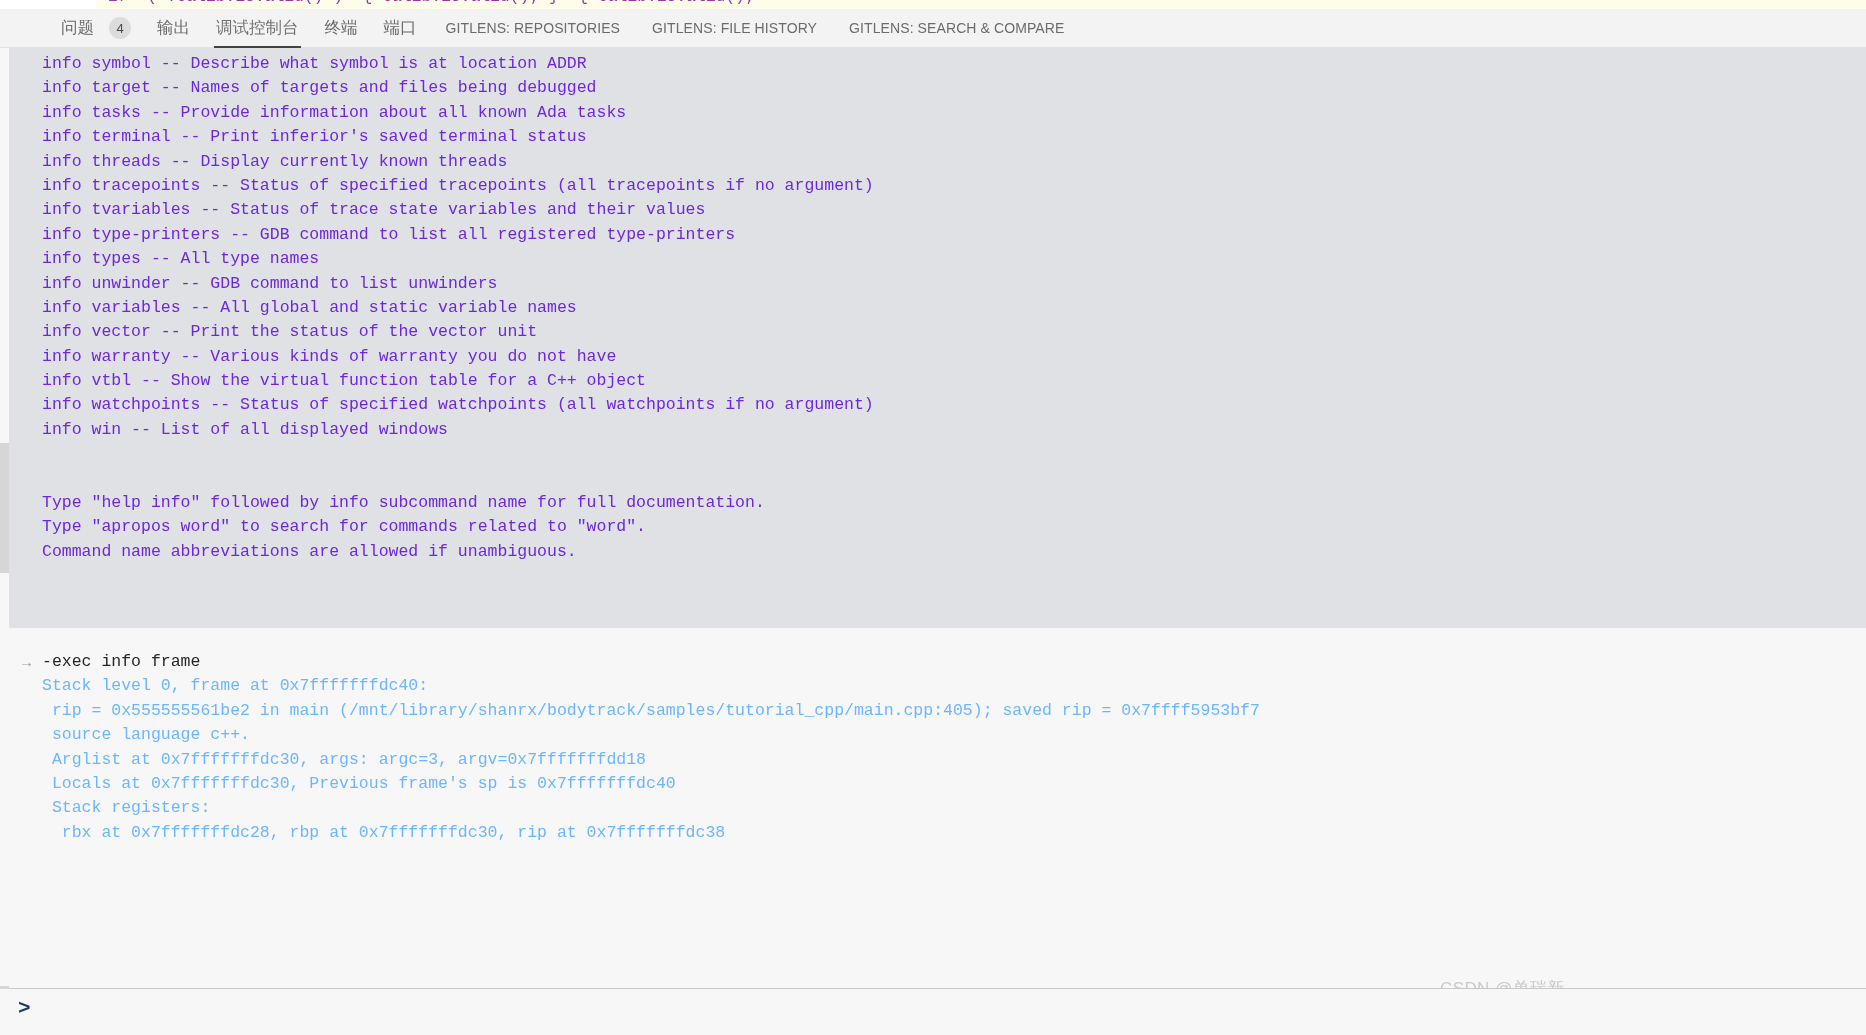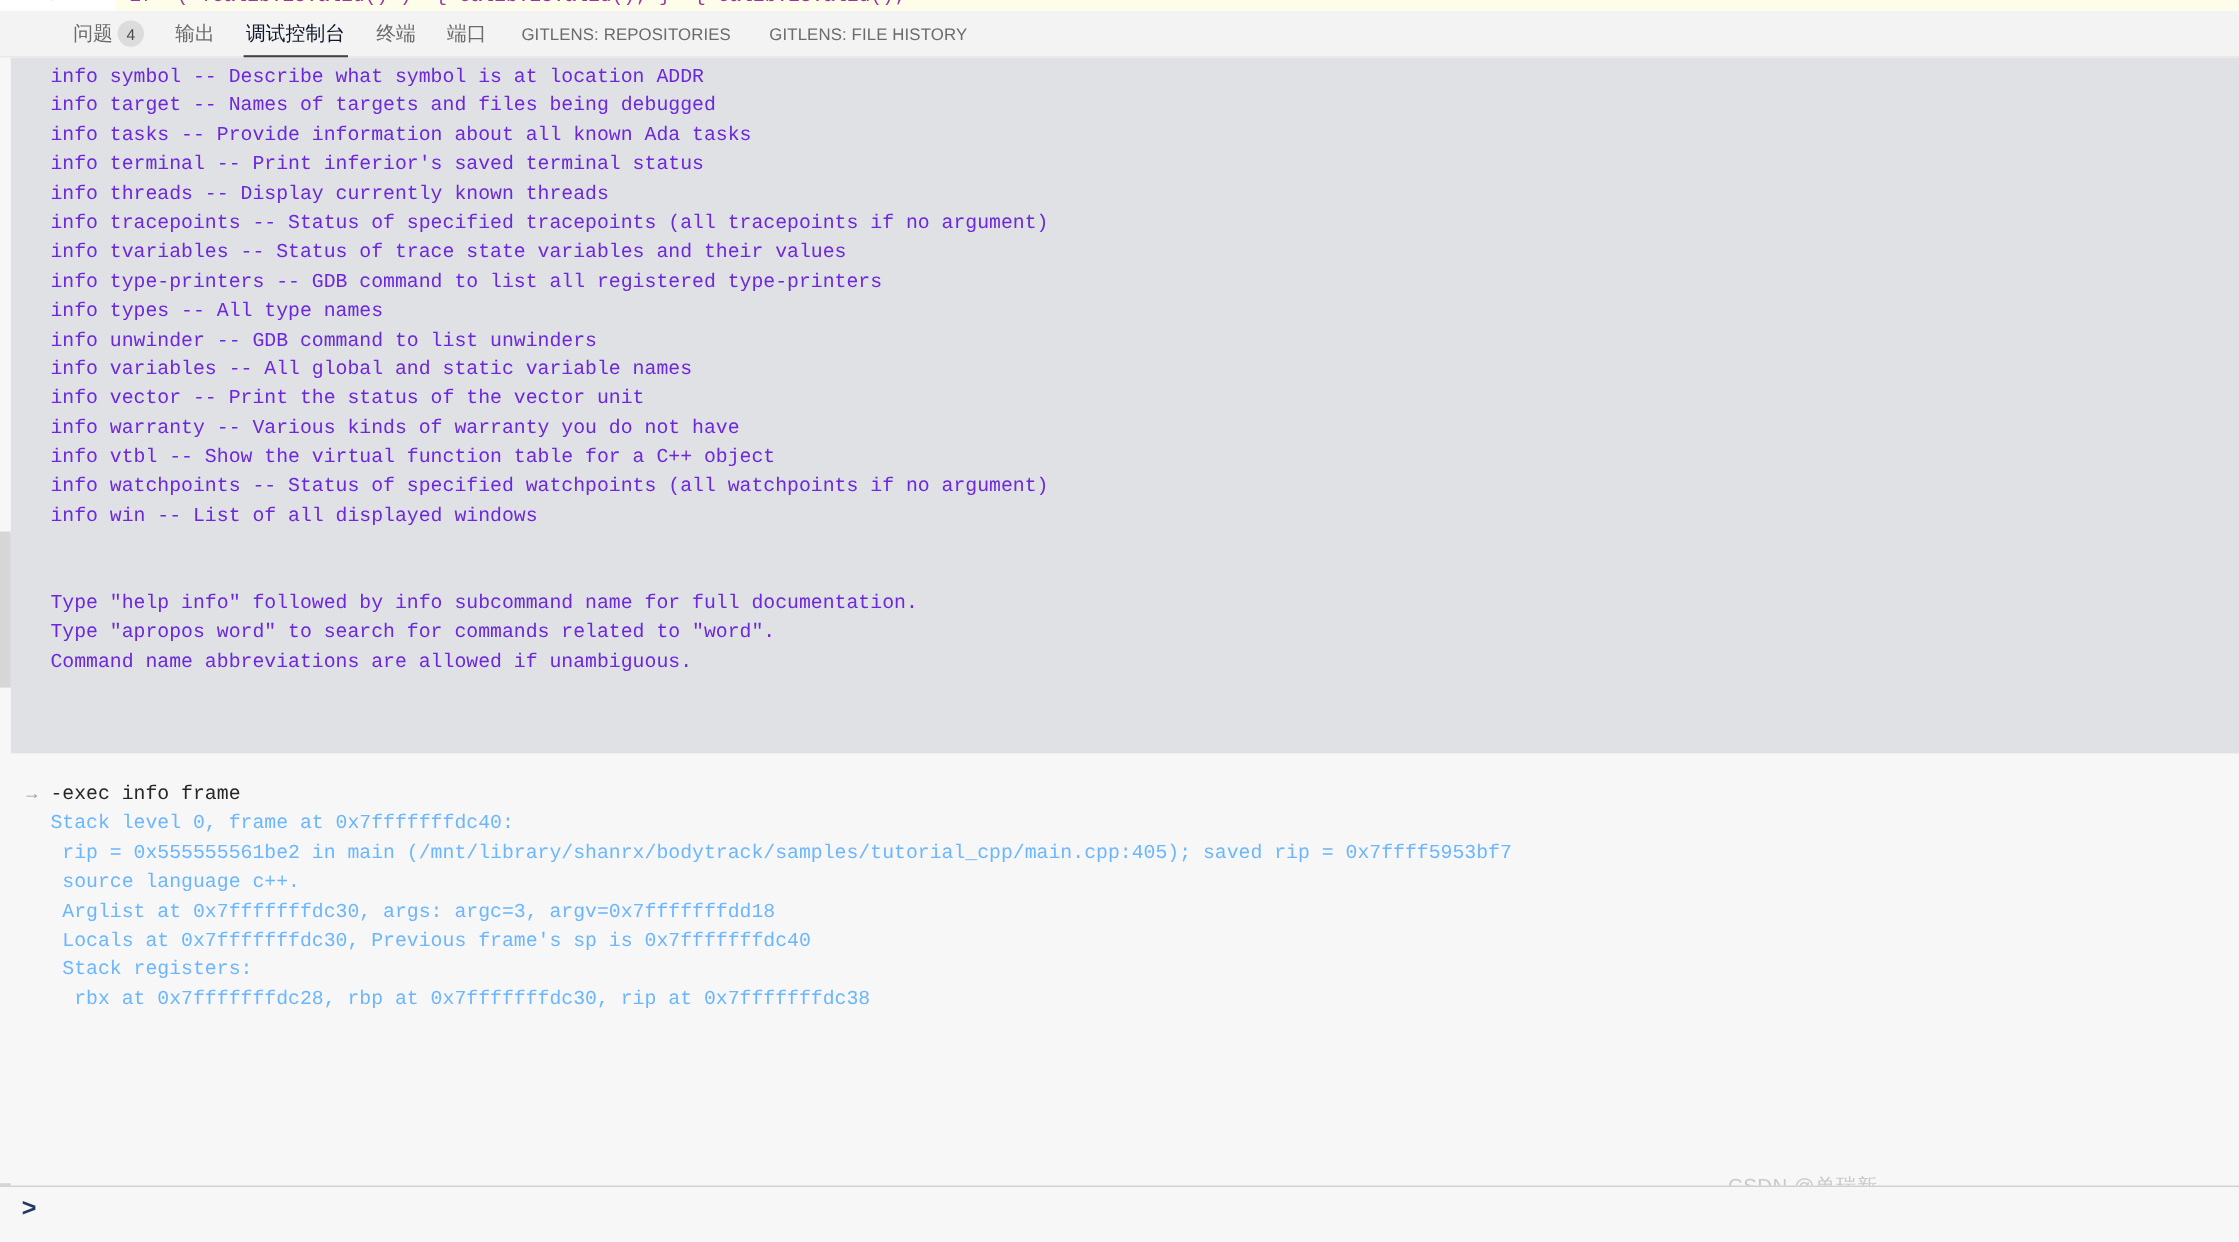--- a/index.html
+++ b/index.html
@@ -75,36 +75,36 @@
     box-sizing: border-box;
     display: flex;
     align-items: center;
     padding-left: 48px;
   }
   .tab {
     position: relative;
     height: 39px;
     display: flex;
     align-items: center;
-    gap: 4px;
+    gap: 15px;
     padding: 0 13px;
     color: #6b6b6b;
     font-size: 15.5px;
     cursor: pointer;
     white-space: nowrap;
     box-sizing: border-box;
   }
   .tab.cjk { font-size: 16.5px; }
   .tab.latin {
     font-size: 14px;
     letter-spacing: 0.1px;
     padding: 0 16px;
   }
   .tab.active {
-    color: #0f172a;
+    color: #737373;
   }
   .tab.active::after {
     content: "";
     position: absolute;
     left: 11px;
     right: 11px;
     bottom: 0;
     height: 1.5px;
     background: #424242;
   }
@@ -298,20 +298,23 @@
       <span>终端</span>
     </div>
     <div class="tab cjk">
       <span>端口</span>
     </div>
     <div class="tab latin">
       <span>GITLENS: REPOSITORIES</span>
     </div>
     <div class="tab latin">
       <span>GITLENS: FILE HISTORY</span>
+    </div>
+    <div class="tab latin">
+      <span>GITLENS: SEARCH &amp; COMPARE</span>
     </div>
   </div>
 
   <div class="console">
 
     <div class="left-rail">
       <div class="thumb"></div>
     </div>
 
     <div class="block-help">

